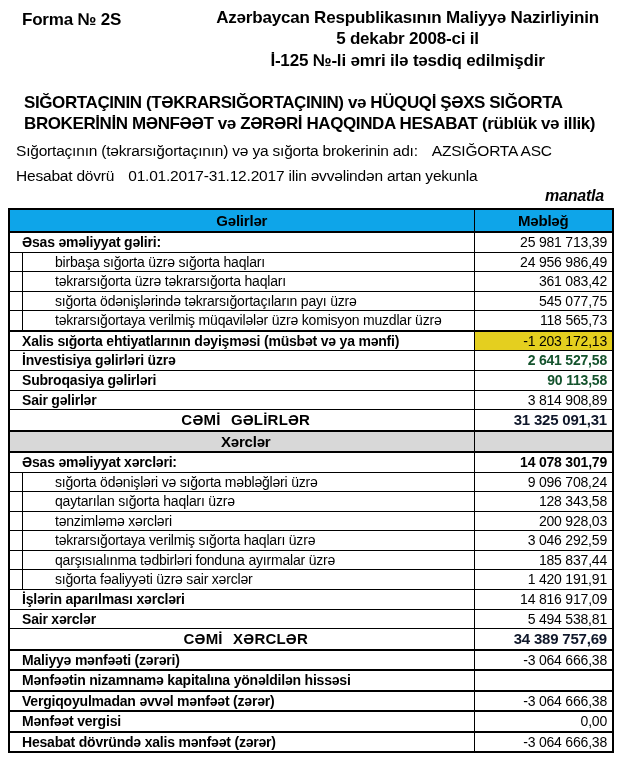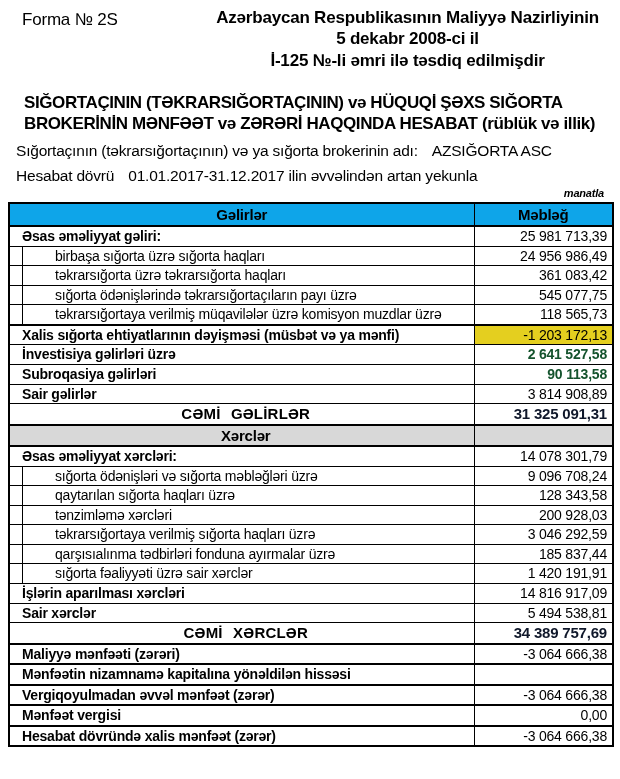--- a/index.html
+++ b/index.html
@@ -5,26 +5,26 @@
   * { margin:0; padding:0; box-sizing:border-box; }
   html,body { width:620px; background:#fff; }
   body {
     font-family:"Liberation Sans", sans-serif;
     color:#000;
     width:620px; height:779px;
     overflow:hidden;
     letter-spacing:-0.2px;
   }
   .top-header { display:flex; padding:7px 10px 0 22px; }
-  .form-no { font-weight:normal; font-size:17px; width:185px; flex:0 0 auto; padding-top:3px; }
+  .form-no { font-weight:bold; font-size:17px; width:185px; flex:0 0 auto; padding-top:3px; }
   .approval { flex:1; text-align:center; font-weight:bold; font-size:17px; line-height:1.26; padding-right:2px; }
   .report-title { font-weight:bold; font-size:17px; line-height:1.22; margin:22px 10px 0 24px; letter-spacing:-0.4px; }
   .meta-line { font-size:15.5px; margin:7px 10px 0 16px; letter-spacing:-0.2px; }
   .meta-line .val { margin-left:14px; }
-  .currency-note { text-align:right; font-weight:bold; font-style:italic; font-size:11px; margin:2px 16px 0 0; }
+  .currency-note { text-align:right; font-weight:bold; font-style:italic; font-size:16px; margin:2px 16px 0 0; }
 
   table.report {
     width:604px; margin:3px 0 0 8px;
     border-collapse:collapse;
     border:2.5px solid #000;
     font-size:14px;
     table-layout:fixed;
   }
   col.c1 { width:465px; } col.c2 { width:139px; }
   th, td { border:1.5px solid #000; padding:1px 4px; line-height:1.18; vertical-align:middle; }
@@ -35,21 +35,21 @@
   tr.r-sub td.c-label { padding-left:45px; position:relative; }
   tr.r-sub td.c-label::after { content:""; position:absolute; left:12px; top:-1px; bottom:-1px; border-left:1px solid #000; }
   tr.r-justify td.c-label { text-align:justify; }
   tr.r-total td.c-label { font-weight:bold; text-align:center; font-size:15px; word-spacing:6px; letter-spacing:0.2px; }
   tr.r-section td { background:#d8d8d8; border-top:2.5px solid #000; border-bottom:2.5px solid #000; }
   tr.r-section td.c-label { font-weight:bold; text-align:center; font-size:15px; }
   tr.thick-top td { border-top:2.5px solid #000;margin-left:45px; }
   td.v-yellow { background:#e4cf1f; }
   td.v-purple { color:#14532d; font-weight:bold; }
   td.v-red { color:#0f172a; font-weight:bold; font-size:15px; }
-  td.v-bold { font-weight:normal; }
+  td.v-bold { font-weight:bold; }
 </style>
 </head>
 <body>
 
 <div class="top-header">
   <div class="form-no">Forma № 2S</div>
   <div class="approval">
     <div>Azərbaycan Respublikasının Maliyyə Nazirliyinin</div>
     <div>5 dekabr 2008-ci il</div>
     <div>İ-125 №-li əmri ilə təsdiq edilmişdir</div>

